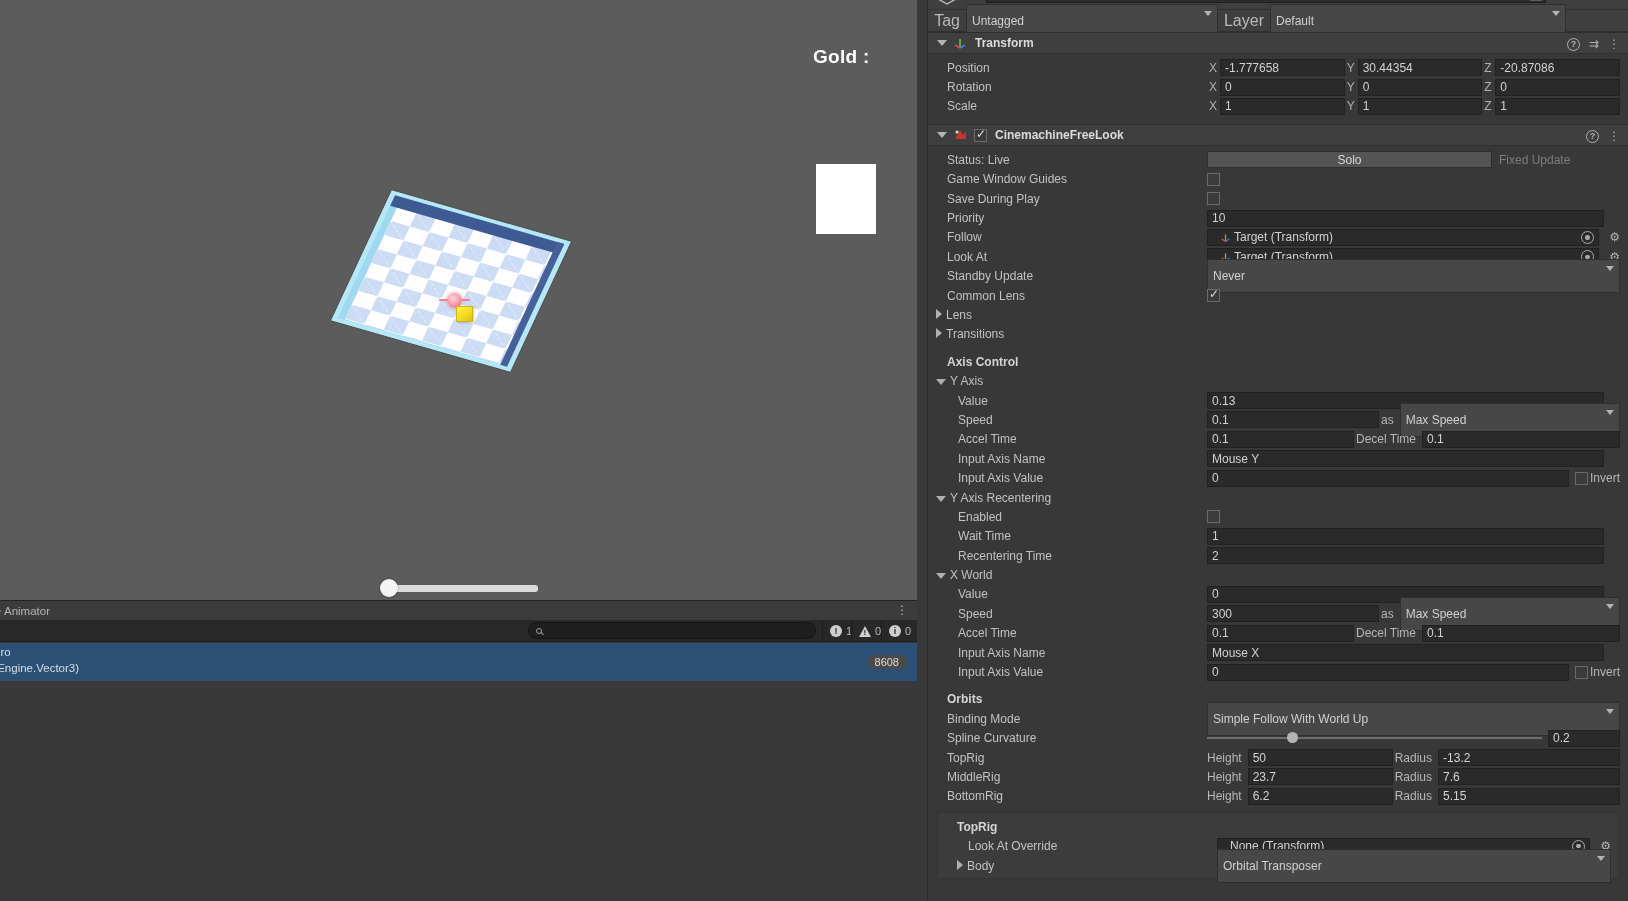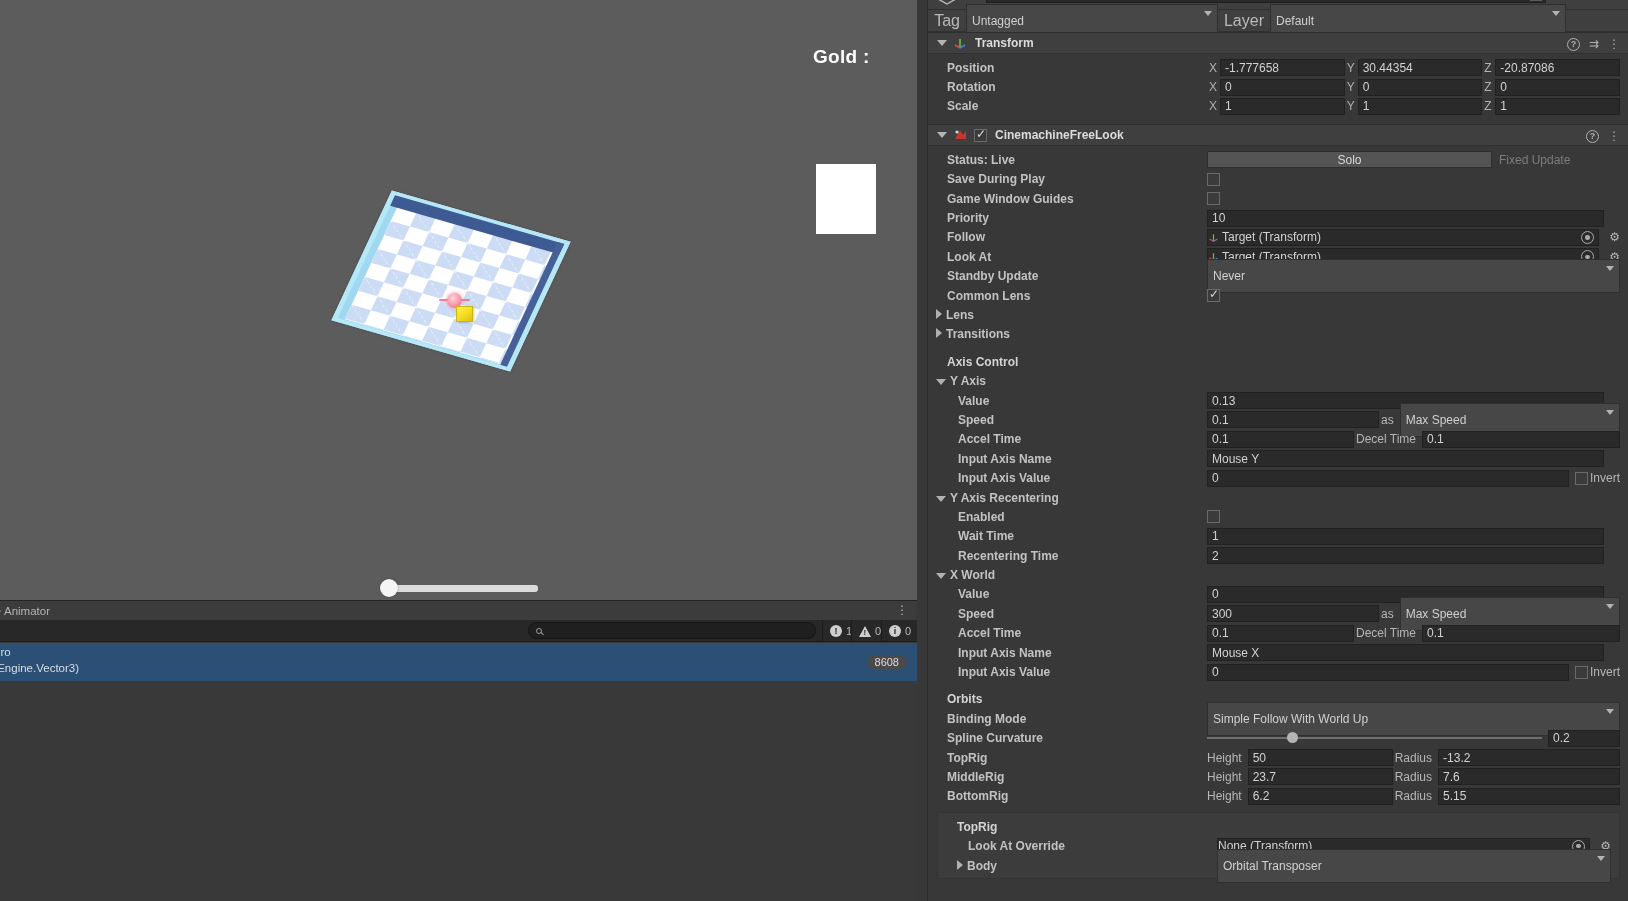--- a/index.html
+++ b/index.html
@@ -251,35 +251,35 @@
     width: 13px; height: 13px; background: #3b3b3b; border: 1px solid #6a6a6a;
     margin-left: 6px; position: relative;
   }
   .comp-enable.on:after {
     content: "✓"; position: absolute; left: 1px; top: -3px;
     color: #d8d8d8; font-size: 12px;
   }
 
   
   .row { height: 19.4px; display: flex; align-items: center; position: relative; }
-  .lbl { color: #c2c2c2; font-size: 12px; padding-left: 19px; width: 279px; font-weight: bold; }
+  .lbl { color: #c2c2c2; font-size: 12px; padding-left: 19px; width: 279px; }
   .lbl.i1 { padding-left: 30px; }
   .lbl.bold { font-weight: bold; color: #d4d4d4; }
   .field {
     height: 17px; background: #2a2a2a; border: 1px solid #212121;
     color: #d2d2d2; font-size: 12px; display: flex; align-items: center;
     padding: 0 4px; overflow: hidden; white-space: nowrap;
   }
   .axis-tag { color: #b0b0b0; font-size: 12px; width: 11px; text-align: left; }
   .vec3 { display: flex; align-items: center; gap: 0; flex: 1; padding-right: 8px; }
   .vec3 .field { flex: 1; }
   .vec3 .axis-tag { margin-left: 2px; }
 
   .full-field { flex: 1; margin-right: 24px; }
-  .obj-field { flex: 1; margin-right: 4px; position: relative; padding-left: 0; }
+  .obj-field { flex: 1; margin-right: 4px; position: relative; padding-left: 12px; }
   .obj-icon-small {
     width: 11px; height: 11px; margin-right: 3px; flex: 0 0 auto; position: relative;
   }
   .picker {
     width: 13px; height: 13px; border-radius: 50%;
     border: 1.3px solid #aaa; position: relative; flex: 0 0 auto;
   }
   .picker:after {
     content: ""; position: absolute; left: 3.2px; top: 3.2px;
     width: 4.5px; height: 4.5px; border-radius: 50%; background: #aaa;
@@ -478,25 +478,25 @@
       </div>
 
       <div class="spacer4"></div>
 
       <div class="row">
         <span class="lbl">Status: Live</span>
         <span class="btn-solo">Solo</span>
         <span class="muted">Fixed Update</span>
       </div>
       <div class="row">
+        <span class="lbl">Game Window Guides</span>
+        <span class="chk"></span>
+      </div>
+      <div class="row">
         <span class="lbl">Save During Play</span>
-        <span class="chk"></span>
-      </div>
-      <div class="row">
-        <span class="lbl">Game Window Guides</span>
         <span class="chk"></span>
       </div>
       <div class="row">
         <span class="lbl">Priority</span>
         <span class="field full-field">10</span>
       </div>
       <div class="row">
         <span class="lbl">Follow</span>
         <span class="field obj-field">
           <span class="obj-icon-small">

